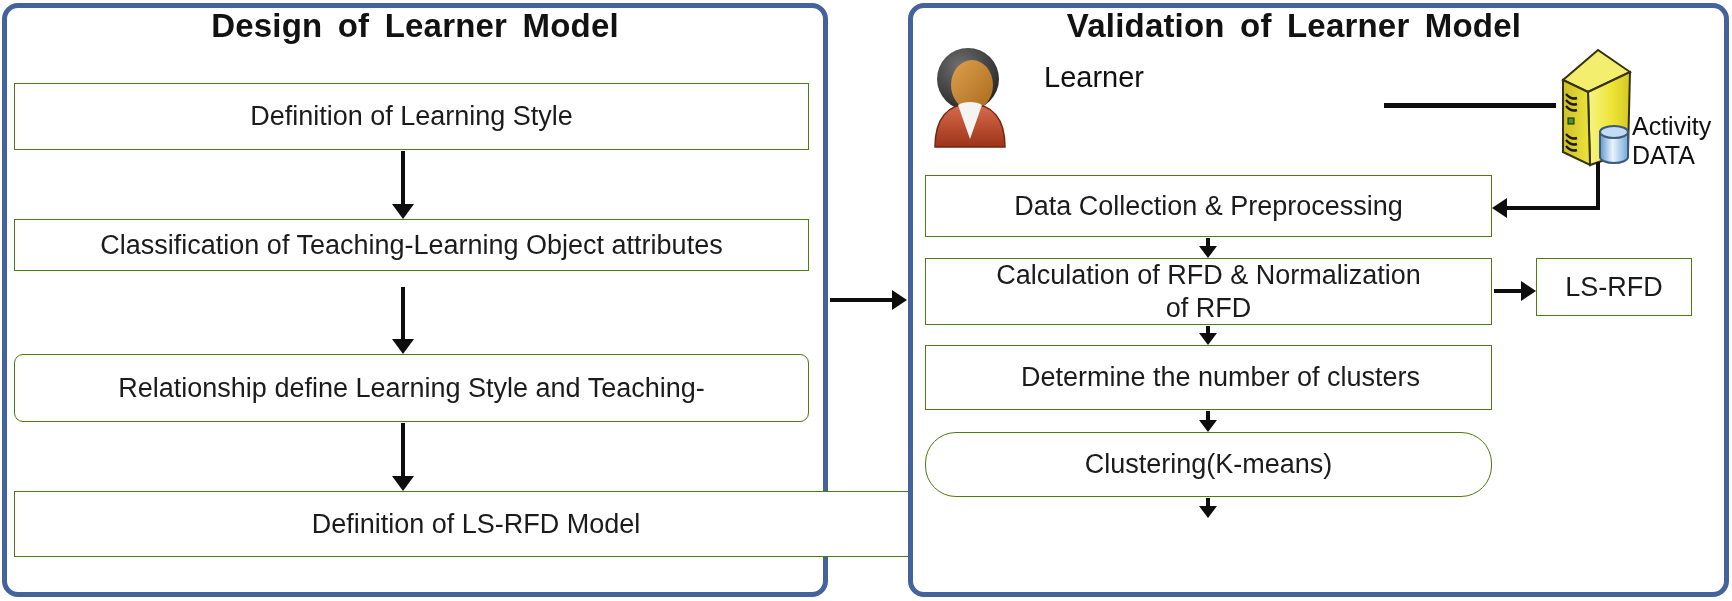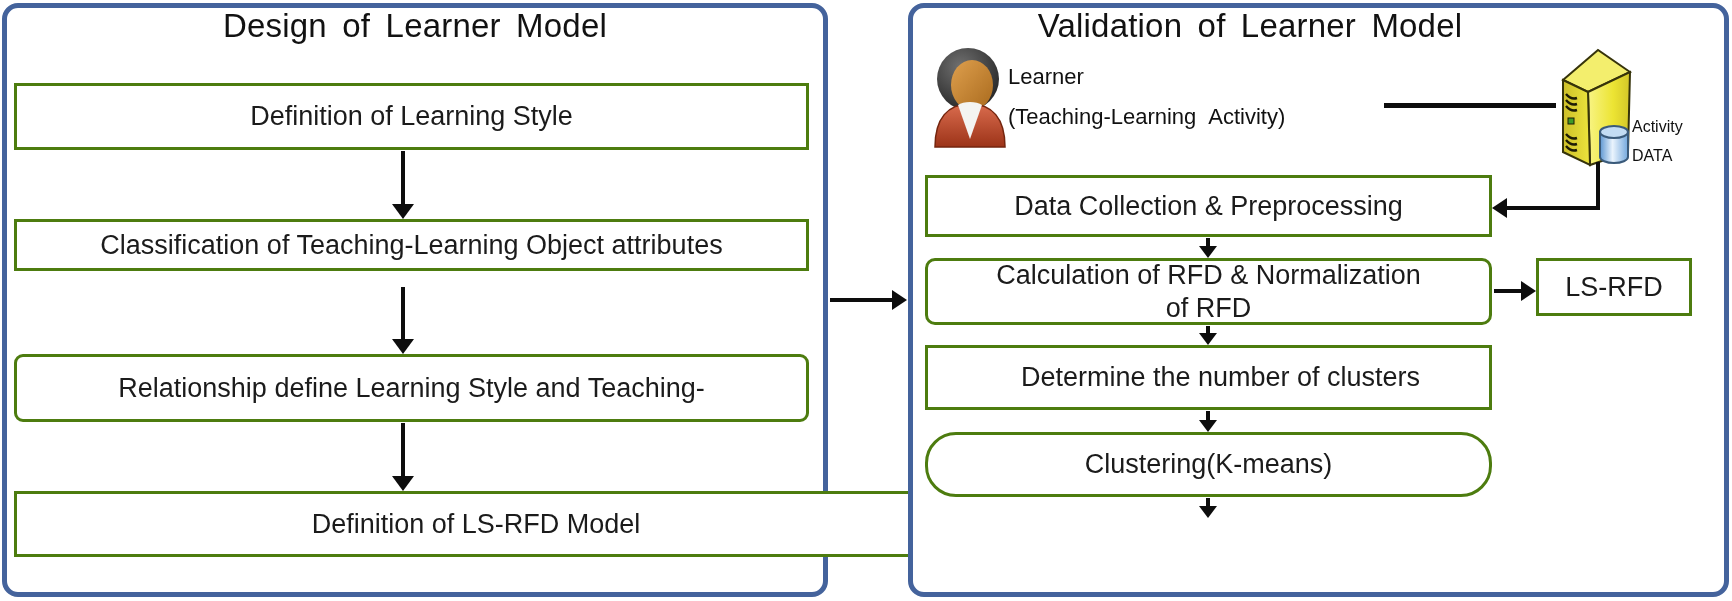--- a/index.html
+++ b/index.html
@@ -5,42 +5,42 @@
   html,body{margin:0;padding:0;background:#ffffff;}
   .stage{
     position:relative;width:1732px;height:601px;background:#ffffff;overflow:hidden;
     font-family:"Liberation Sans","DejaVu Sans",sans-serif;color:#161616;
   }
   .panel{
     position:absolute;box-sizing:border-box;background:#ffffff;
     border:5px solid #44639C;border-radius:16px;
   }
   .panel-title{
-    position:absolute;text-align:center;font-weight:normal;font-size:33px;
+    position:absolute;text-align:center;font-weight:bold;font-size:33px;
     color:#121212;word-spacing:6px;letter-spacing:.2px;white-space:nowrap;
   }
   .box{
     position:absolute;box-sizing:border-box;background:#ffffff;
-    border:3px solid #4d7c0f;display:flex;flex-direction:column;
+    border:1px solid #4d7c0f;display:flex;flex-direction:column;
     align-items:center;justify-content:center;text-align:center;
     font-size:27px;line-height:1.2;color:#1b1b1b;
   }
   .box span{display:block;}
   
   .varrow{position:absolute;display:flex;flex-direction:column;align-items:center;}
   .varrow .line{width:4px;flex:1;background:#0d0d0d;}
   .varrow .head{width:0;height:0;border-left:11px solid transparent;border-right:11px solid transparent;border-top:15px solid #0d0d0d;}
   .varrow.small .head{border-left:9px solid transparent;border-right:9px solid transparent;border-top:12px solid #0d0d0d;}
   .harrow{position:absolute;display:flex;align-items:center;}
   .harrow .line{height:4px;flex:1;background:#0d0d0d;}
   .harrow .head-right{width:0;height:0;border-top:10px solid transparent;border-bottom:10px solid transparent;border-left:15px solid #0d0d0d;}
   .harrow .head-left{width:0;height:0;border-top:10px solid transparent;border-bottom:10px solid transparent;border-right:15px solid #0d0d0d;}
   .hline,.vline{position:absolute;background:#0d0d0d;}
-  .learner-text{position:absolute;font-size:22px;line-height:40px;color:#111;white-space:nowrap;}
-  .activity-text{position:absolute;font-size:16px;line-height:29px;color:#111;white-space:nowrap;}
+  .learner-text{position:absolute;font-size:29px;line-height:40px;color:#111;white-space:nowrap;margin-left:36px;}
+  .activity-text{position:absolute;font-size:25px;line-height:29px;color:#111;white-space:nowrap;}
   .icon-wrap{position:absolute;}
   .icon-wrap svg{display:block;width:100%;height:100%;}
 </style>
 </head>
 <body>
 
 <div class="stage">
 
   <div class="panel" style="left:2px;top:3px;width:826px;height:594px;"></div>
   <div class="panel-title" style="left:2px;top:7px;width:826px;">Design of Learner Model</div>
@@ -75,21 +75,21 @@
   <div class="box" style="left:14px;top:491px;width:924px;height:66px;">
     <span>Definition of LS-RFD Model</span>
   </div>
 
   <div class="harrow" style="left:830px;top:290px;width:77px;height:20px;">
     <div class="line"></div>
     <div class="head-right"></div>
   </div>
 
   <div class="panel" style="left:908px;top:3px;width:821px;height:594px;"></div>
-  <div class="panel-title" style="left:908px;top:7px;width:684px;text-align:center;">Validation of Learner Model</div>
+  <div class="panel-title" style="left:952px;top:7px;width:684px;text-align:center;">Validation of Learner Model</div>
 
   <div class="icon-wrap" style="left:931px;top:46px;width:78px;height:102px;">
     <svg viewBox="0 0 78 102" aria-hidden="true">
       <defs>
         <radialGradient id="headg" cx="38%" cy="30%" r="85%">
           <stop offset="0%" stop-color="#707070"></stop>
             <stop offset="100%" stop-color="#1c1c1c"></stop>
         </radialGradient>
         <linearGradient id="faceg" x1="0" y1="0" x2="1" y2="1">
           <stop offset="0%" stop-color="#dfa04e"></stop>
@@ -102,21 +102,20 @@
       </defs>
       <circle cx="37" cy="33" r="31" fill="url(#headg)"></circle>
       <ellipse cx="41" cy="39" rx="21" ry="25" fill="url(#faceg)"></ellipse>
       <path d="M4,101 C4,72 17,58 39,58 C61,58 74,72 74,101 Z" fill="url(#bodyg)" stroke="#74250e" stroke-width="1.5"></path>
       <path d="M27,59 L39,93 L51,59 C46,55 32,55 27,59 Z" fill="#f4f4f2"></path>
     </svg>
   </div>
 
   <div class="learner-text" style="left:1008px;top:57px;">
     <div>Learner</div>
-    <div style="word-spacing:7px;">(Teaching-Learning Activity)</div>
   </div>
 
   <div class="hline" style="left:1384px;top:103px;width:172px;height:5px;"></div>
 
   <div class="icon-wrap" style="left:1545px;top:42px;width:95px;height:135px;">
     <svg viewBox="0 0 95 135" aria-hidden="true">
       <defs>
         <linearGradient id="srvR" x1="0" y1="0" x2="1" y2="0">
           <stop offset="0%" stop-color="#f8f484"></stop>
             <stop offset="60%" stop-color="#ece433"></stop>
@@ -156,21 +155,21 @@
 
   <div class="box" style="left:925px;top:175px;width:567px;height:62px;text-align:center;">
     <span>Data Collection &amp; Preprocessing</span>
   </div>
 
   <div class="varrow small" style="left:1198px;top:238px;width:20px;height:20px;">
     <div class="line"></div>
     <div class="head"></div>
   </div>
 
-  <div class="box" style="left:925px;top:258px;width:567px;height:67px;border-radius:10px;">
+  <div class="box" style="left:925px;top:258px;width:567px;height:67px;">
     <span>Calculation of RFD &amp; Normalization</span>
     <span>of RFD</span>
   </div>
 
   <div class="varrow small" style="left:1198px;top:326px;width:20px;height:19px;">
     <div class="line"></div>
     <div class="head"></div>
   </div>
 
   <div class="box" style="left:925px;top:345px;width:567px;height:65px;padding-left:24px;">

